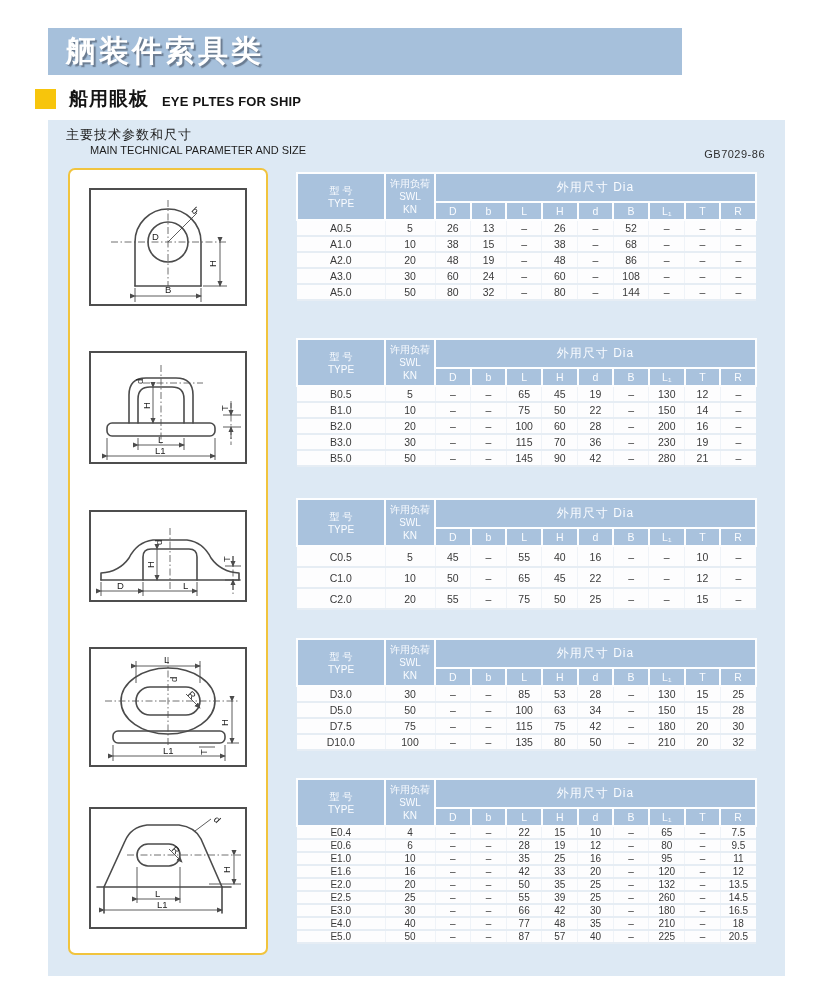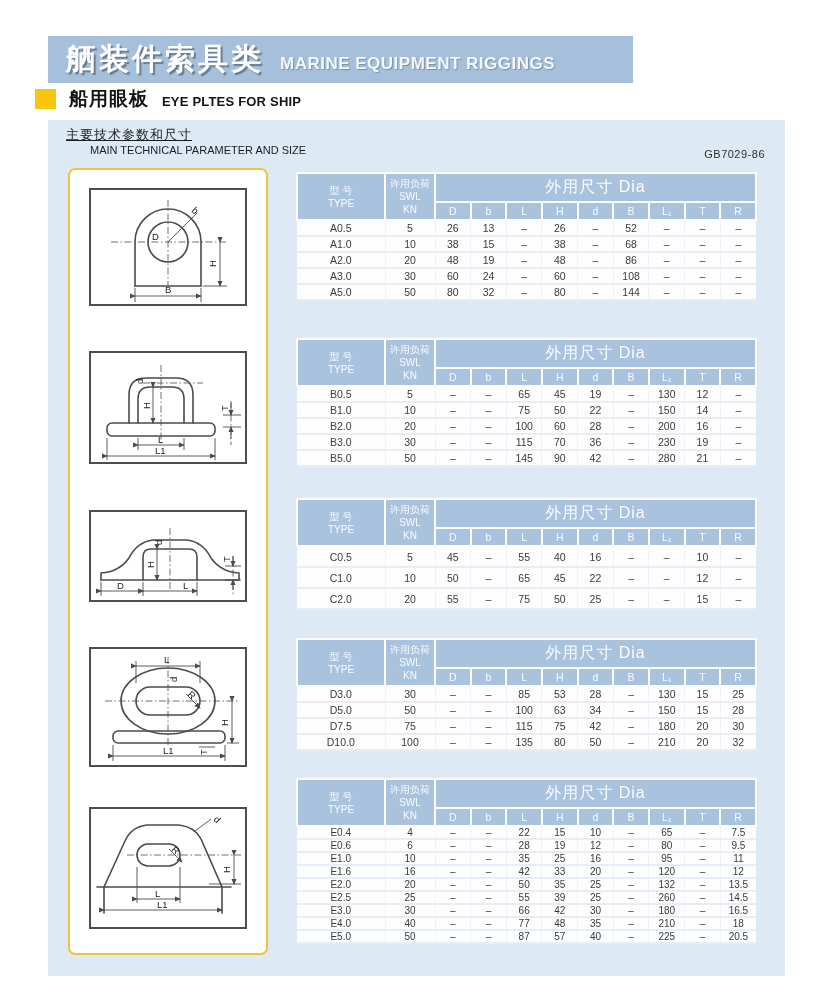--- a/index.html
+++ b/index.html
@@ -9,21 +9,21 @@
     --accent-yellow:#f7c50c;
   }
   *{box-sizing:border-box;}
   html,body{margin:0;padding:0;}
   body{
     width:830px;height:1000px;position:relative;background:#ffffff;
     font-family:"Liberation Sans", sans-serif;color:#222;
   }
   
   .banner{
-    position:absolute;left:48px;top:36px;width:585px;height:47px;
+    position:absolute;left:48px;top:28px;width:634px;height:47px;
     background:var(--banner-bg);display:flex;align-items:center;
     padding-left:18px;gap:16px;
   }
   .banner-zh{
     font-size:30px;font-weight:bold;color:#fff;letter-spacing:3px;
     text-shadow:2px 2px 1px rgba(95,110,130,.85);white-space:nowrap;
   }
   .banner-en{
     font-size:17px;font-weight:bold;color:#f4f8fc;margin-top:9px;
     text-shadow:1px 1px 1px rgba(95,110,130,.6);white-space:nowrap;letter-spacing:.5px;
@@ -31,21 +31,21 @@
   
   .section{position:absolute;left:35px;top:86px;height:26px;display:flex;align-items:center;gap:13px;text-align:right;}
   .bullet{width:21px;height:20px;background:var(--accent-yellow);}
   .section-zh{font-size:19px;font-weight:bold;color:#141414;letter-spacing:1px;}
   .section-en{font-size:13px;font-weight:bold;color:#141414;margin-top:5px;letter-spacing:.2px;}
   
   .panel{
     position:absolute;left:48px;top:120px;width:737px;height:856px;
     background:var(--panel-bg);
   }
-  .params-zh{position:absolute;left:18px;top:6px;font-size:13px;color:#1d1d1d;letter-spacing:1px;text-decoration:underline;}
+  .params-zh{position:absolute;left:18px;top:6px;font-size:13px;color:#1d1d1d;letter-spacing:1px;}
   .params-en{position:absolute;left:18px;top:24px;font-size:11px;color:#1d1d1d;padding-left:24px;}
   .standard{position:absolute;right:20px;top:28px;font-size:11px;color:#2e2e2e;letter-spacing:.5px;}
   
   .figure-box{
     position:absolute;left:20px;top:48px;width:200px;height:787px;
     background:#fff;border:2px solid #f1c43e;border-radius:7px;
   }
   .draw-box{position:absolute;left:19px;width:158px;border:2px solid #4e4e4e;background:#fff;}
   .draw-box svg{display:block;width:100%;height:100%;}
   .d1{top:18px;height:118px;}
@@ -63,37 +63,36 @@
     border-collapse:collapse;table-layout:fixed;
   }
   .pos-a{top:52px;} .pos-b{top:218px;} .pos-c{top:378px;} .pos-d{top:518px;} .pos-e{top:658px;}
   col.col-type{width:88px;} col.col-swl{width:50px;}
   .dim-table th{
     background:var(--table-header-bg);color:#fafcff;font-weight:normal;
     border:2px solid #fdfeff;padding:0;text-align:center;vertical-align:middle;
     white-space:pre-line;
   }
   .th-stack{font-size:10px;line-height:1.3;}
-  .th-group{font-size:16px;height:29px;letter-spacing:1px;}
+  .th-group{font-size:12px;height:29px;letter-spacing:1px;}
   .th-dim{font-size:10.5px;height:18px;}
   .dim-table td{
     background:#fdfdfe;border-bottom:2px solid #e6edf4;border-left:1px solid #eff3f8;
     text-align:center;vertical-align:middle;font-size:10.5px;color:#3a3a3a;padding:0;
   }
   .dim-table td:first-child{border-left:none;}
   .t-A td,.t-B td,.t-D td{height:16px;}
   .t-C td{height:21px;}
   .t-E td{height:12px;font-size:10px;}
 </style>
 </head>
 <body>
 
 <div class="banner">
   <span class="banner-zh">舾装件索具类</span>
-  <span class="banner-en">MARINE EQUIPMENT RIGGINGS</span>
 </div>
 
 <div class="section">
   <span class="bullet"></span>
   <span class="section-zh">船用眼板</span>
   <span class="section-en">EYE PLTES FOR SHIP</span>
 </div>
 
 <div class="panel">
   <div class="params-zh">主要技术参数和尺寸</div>

